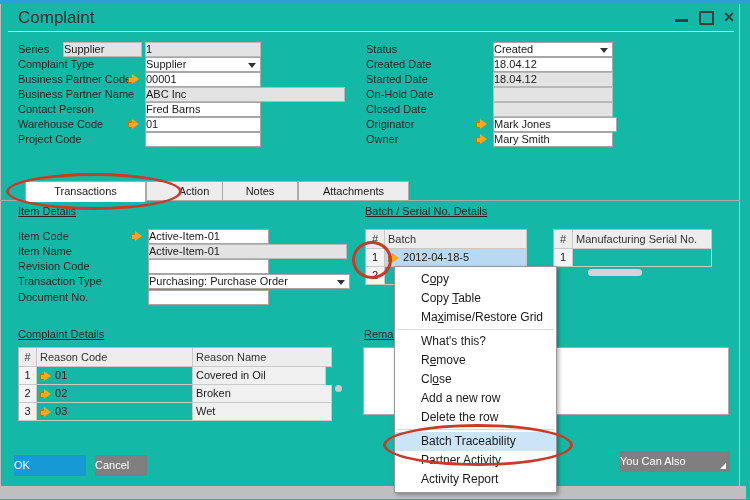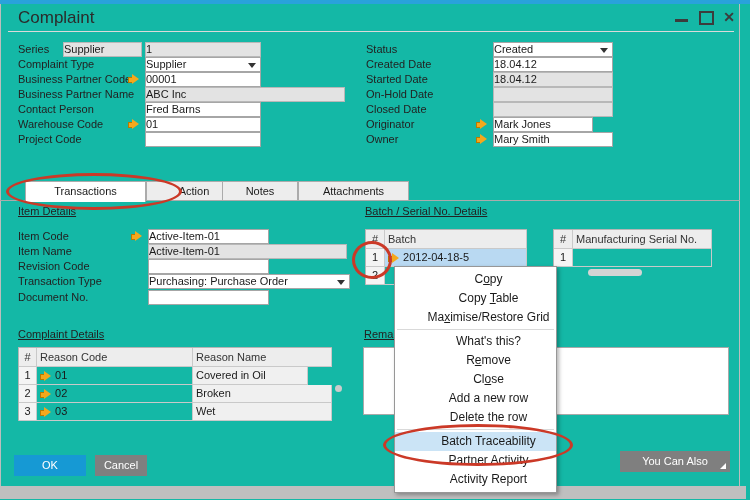--- a/index.html
+++ b/index.html
@@ -43,30 +43,30 @@
   .th{background:#EDEDED;height:19px;line-height:18px;color:#333;}
   .td.num{background:#F4F4F4;text-align:center;padding:0 1px;}
   .td.bluesel{background:#B9D9F2;}
   .td.rocell{background:#F0F0F0;}
   .hscroll{position:absolute;left:588px;top:269px;width:54px;height:7px;border-radius:4px;background:#D4D4D4;}
   .scrolldot{position:absolute;left:335px;top:385px;width:7px;height:7px;border-radius:50%;background:#CCC;}
   
   .remarksbox{position:absolute;left:363px;top:347px;width:366px;height:68px;background:#FFF;
        border:1px solid #A9A9A9;box-sizing:border-box;}
   
-  .btn{position:absolute;height:21px;line-height:21px;text-align:center;font-size:11px;color:#FFF;cursor:default;}
+  .btn{position:absolute;height:21px;line-height:21px;font-size:11px;color:#FFF;cursor:default;}
   .btn.blue{background:#1699D4;}
   .btn.gray{background:#7F7F7F;}
   .yca-tri{position:absolute;right:4px;bottom:3px;width:0;height:0;
        border-left:6px solid transparent;border-bottom:6px solid #FFF;}
   .bottombar{position:absolute;left:0;top:486px;width:746px;height:13px;background:#BFBFBF;}
   
   .menu{position:absolute;left:394px;top:266px;width:161px;background:#FFF;border:1px solid #979797;
        box-shadow:2px 2px 4px rgba(0,0,0,.3);padding:3px 0;z-index:50;}
-  .mi{height:19px;line-height:19px;padding-left:26px;font-size:12px;color:#1A1A1A;white-space:nowrap;text-align:center;}
+  .mi{height:19px;line-height:19px;padding-left:26px;font-size:12px;color:#1A1A1A;white-space:nowrap;}
   .mi.hl{background:#CBE4F6;}
   .msep{height:1px;background:#D9D9D9;margin:2px 2px;}
   .u{text-decoration:underline;}
   
   .ellipse{position:absolute;border:3px solid #CB3927;border-radius:50%;z-index:60;}
 </style>
 </head>
 <body>
 
 <div id="stage">
@@ -120,21 +120,21 @@
   <div class="fld ro" style="left:493px;top:72px;width:120px">18.04.12</div>
 
   <div class="lbl" style="left:366px;top:87px">On-Hold Date</div>
   <div class="fld ro" style="left:493px;top:87px;width:120px"></div>
 
   <div class="lbl" style="left:366px;top:102px">Closed Date</div>
   <div class="fld ro" style="left:493px;top:102px;width:120px"></div>
 
   <div class="lbl" style="left:366px;top:117px">Originator</div>
   <span class="arr abs" style="left:476px;top:119px"></span>
-  <div class="fld" style="left:493px;top:117px;width:100px">Mark Jones</div>
+  <div class="fld" style="left:493px;top:117px;width:124px">Mark Jones</div>
 
   <div class="lbl" style="left:366px;top:132px">Owner</div>
   <span class="arr abs" style="left:476px;top:134px"></span>
   <div class="fld" style="left:493px;top:132px;width:120px">Mary Smith</div>
 
   <div class="tabline"></div>
   <div class="tab sel" style="left:25px;width:121px">Transactions</div>
   <div class="tab" style="left:146px;width:96px">Action</div>
   <div class="tab" style="left:222px;width:76px">Notes</div>
   <div class="tab" style="left:298px;width:111px">Attachments</div>
@@ -189,21 +189,21 @@
   <div class="sechead" style="left:18px;top:328px">Complaint Details</div>
   <div class="tbl" style="left:18px;top:347px">
     <div class="tr">
       <div class="th" style="width:18px;text-align:center">#</div>
       <div class="th" style="width:156px">Reason Code</div>
       <div class="th" style="width:139px">Reason Name</div>
     </div>
     <div class="tr">
       <div class="td num" style="width:18px">1</div>
       <div class="td" style="width:156px"><span class="arr"></span> <span>01</span></div>
-      <div class="td rocell" style="width:115px">Covered in Oil</div>
+      <div class="td rocell" style="width:133px">Covered in Oil</div>
     </div>
     <div class="tr">
       <div class="td num" style="width:18px">2</div>
       <div class="td" style="width:156px"><span class="arr"></span> <span>02</span></div>
       <div class="td rocell" style="width:139px">Broken</div>
     </div>
     <div class="tr">
       <div class="td num" style="width:18px">3</div>
       <div class="td" style="width:156px"><span class="arr"></span> <span>03</span></div>
       <div class="td rocell" style="width:139px">Wet</div>

